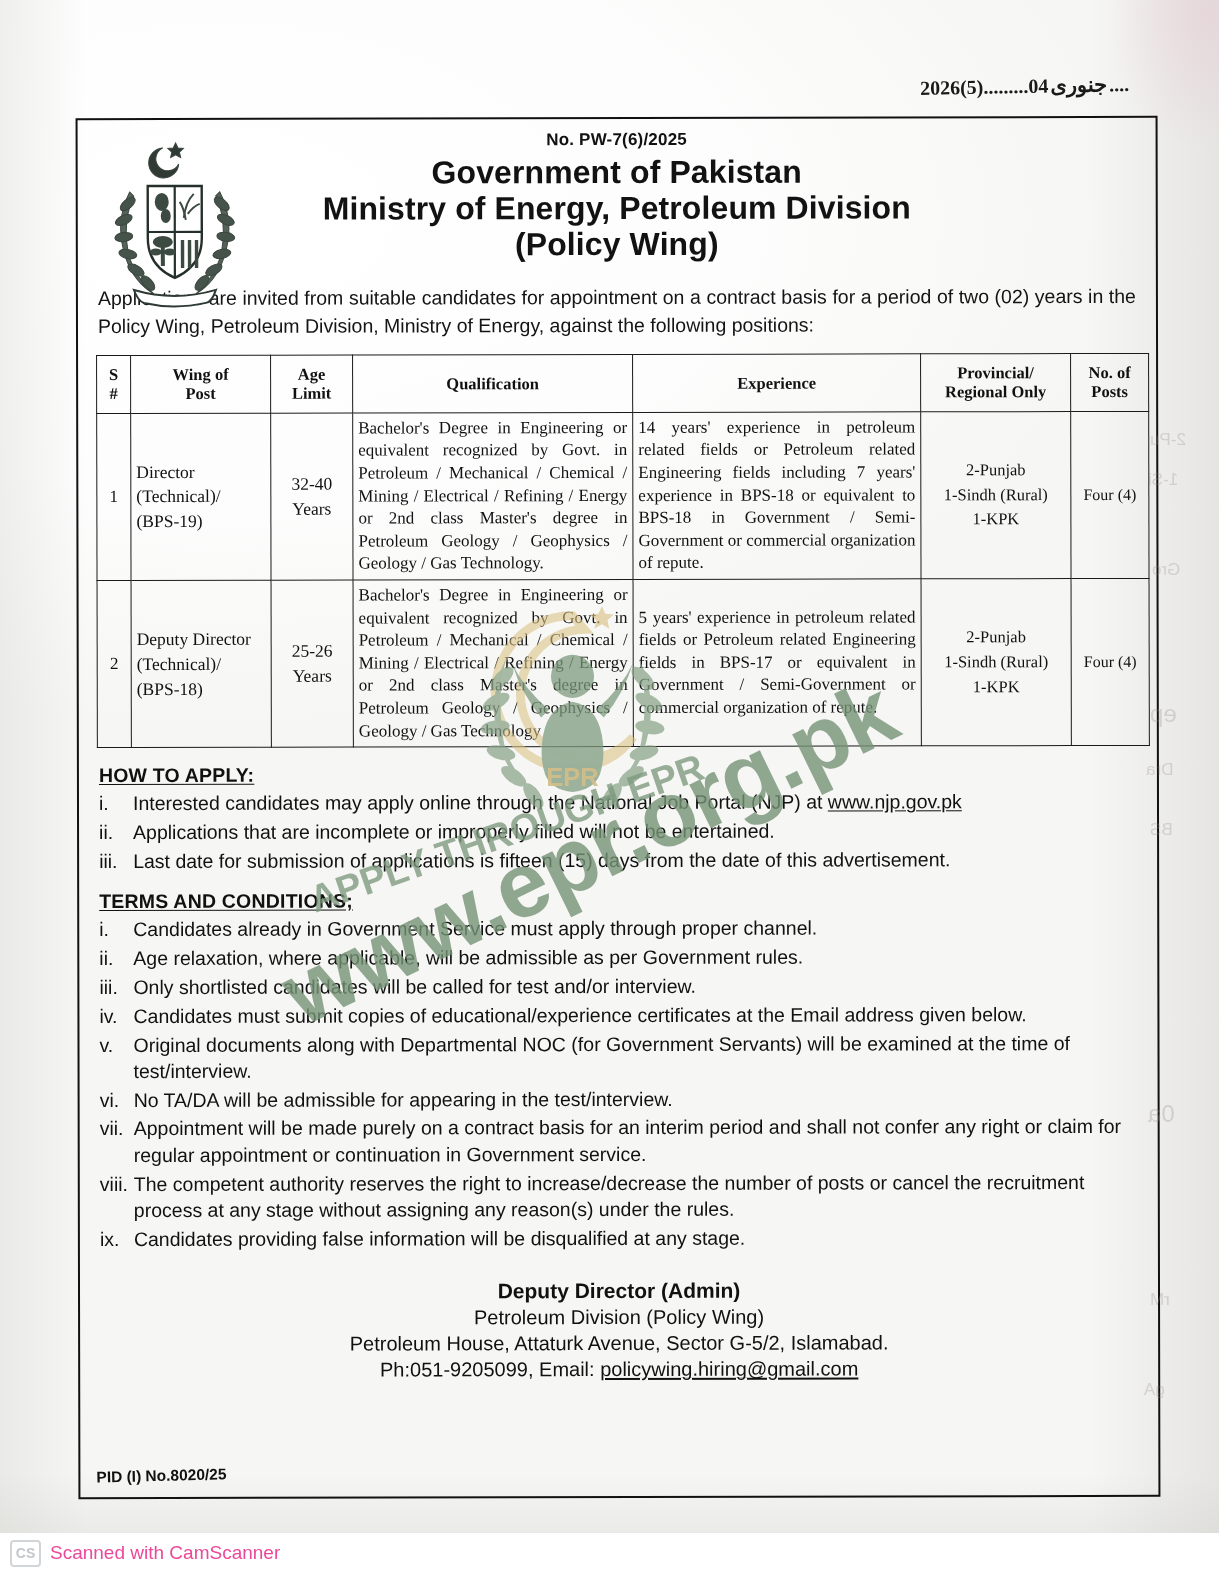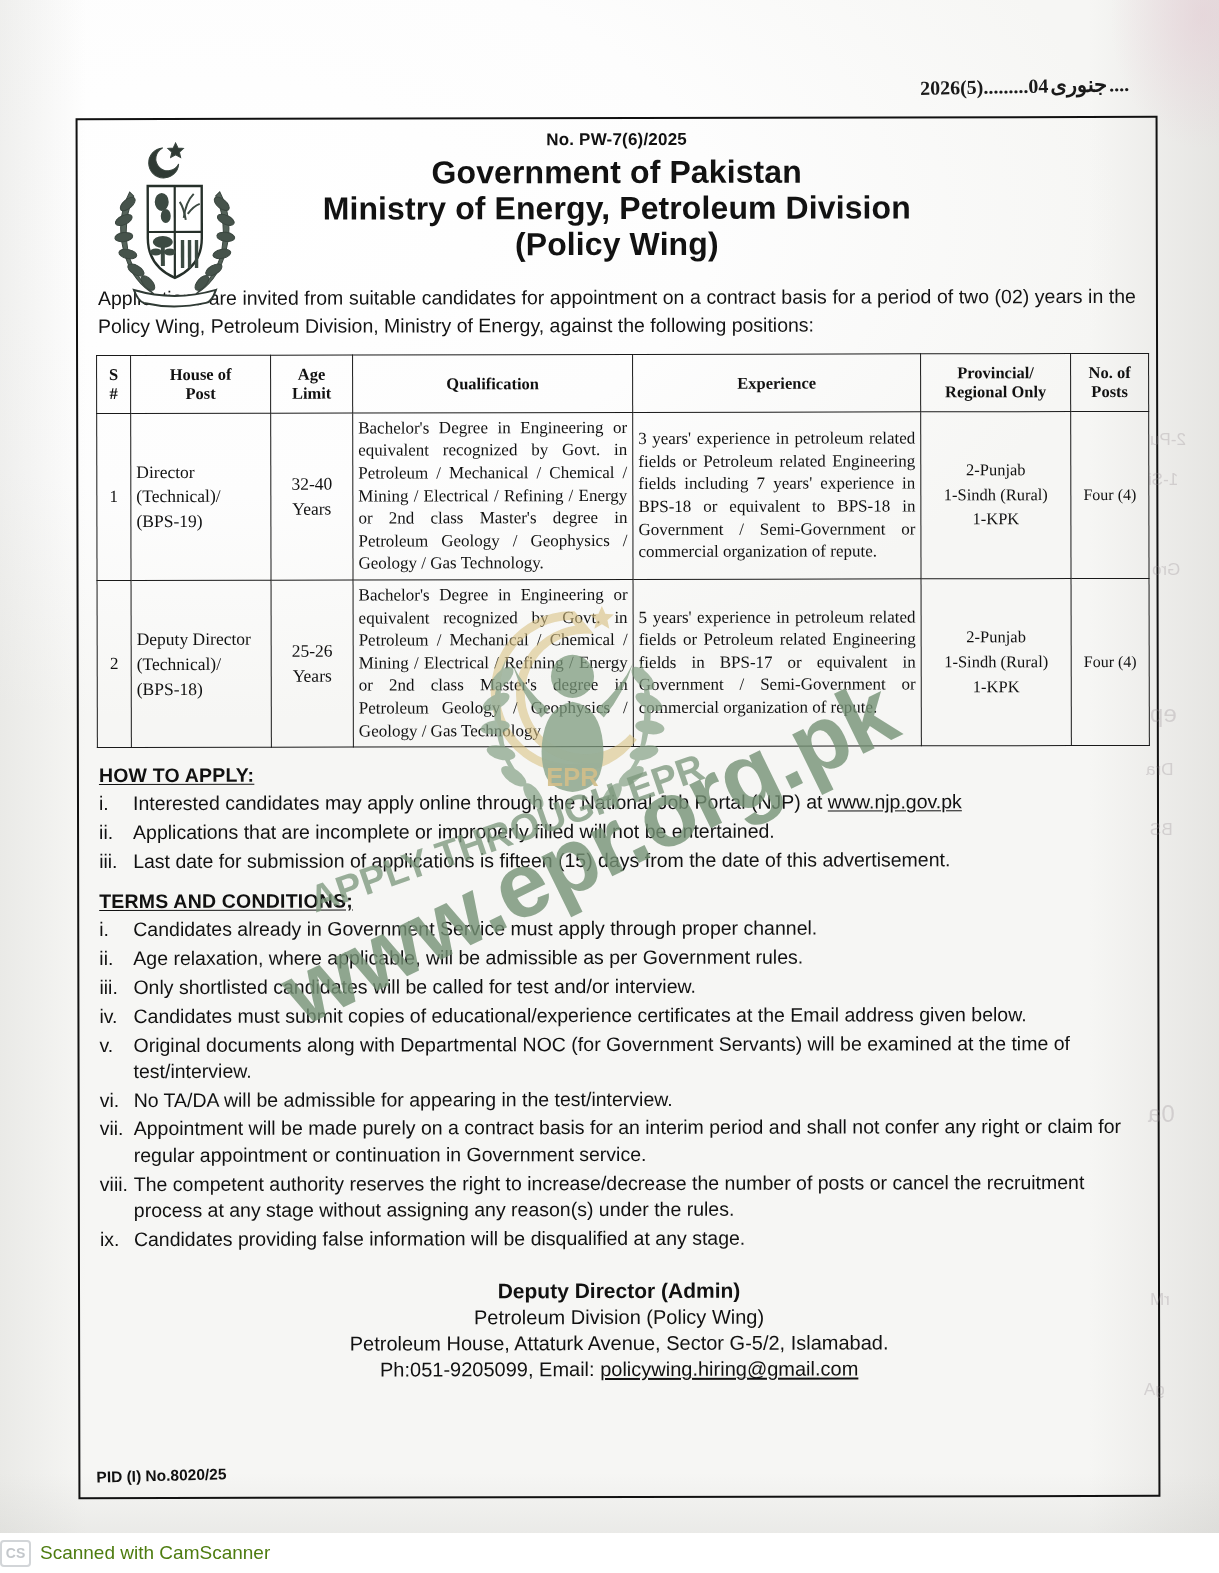--- a/index.html
+++ b/index.html
@@ -219,32 +219,33 @@
     transform: scaleX(-1);
     user-select:none;
   }
 
   
   #cam {
     position:absolute; left:0; bottom:0;
     width:100%; height:40px;
     background:#ffffff;
     display:flex; align-items:center;
+    padding-left:10px;
     box-sizing:border-box;
   }
   #cam .cs-badge {
     width:27px; height:23px;
     border:2px solid #d2d5d8; border-radius:4px;
     color:#c3c7cb; font-size:14px; font-weight:700;
     display:flex; align-items:center; justify-content:center;
     font-family:"Liberation Sans", sans-serif;
     margin-right:9px;
   }
   #cam .cs-text {
-    color:#4d7c0f; font-size:19px;
+    color:#ec4899; font-size:19px;
     font-family:"Liberation Sans", sans-serif;
   }
 </style>
 </head>
 <body>
 
 <div id="page">
 
   <div id="shadeLeft"></div>
   <div id="shadeRight"></div>
@@ -329,42 +330,42 @@
           <col class="col-exp">
           <col class="col-quota">
           <col class="col-posts">
       </colgroup>
       <thead>
         <tr>
           <th>
             <span>S</span><br><span>#</span>
           </th>
           <th>
-            <span>House of</span><br><span>Post</span>
+            <span>Wing of</span><br><span>Post</span>
           </th>
           <th>
             <span>Age</span><br><span>Limit</span>
           </th>
           <th>Qualification</th>
           <th>Experience</th>
           <th>
             <span>Provincial/</span><br><span>Regional Only</span>
           </th>
           <th>
             <span>No. of</span><br><span>Posts</span>
           </th>
         </tr>
       </thead>
       <tbody>
         <tr>
           <td class="c-sn">1</td>
           <td class="c-post">Director (Technical)/ (BPS-19)</td>
           <td class="c-age">32-40 Years</td>
           <td class="c-qual">Bachelor's Degree in Engineering or equivalent recognized by Govt. in Petroleum / Mechanical / Chemical / Mining / Electrical / Refining / Energy or 2nd class Master's degree in Petroleum Geology / Geophysics / Geology / Gas Technology.</td>
-          <td class="c-exp">3 years' experience in petroleum related fields or Petroleum related Engineering fields including 7 years' experience in BPS-18 or equivalent to BPS-18 in Government / Semi-Government or commercial organization of repute.</td>
+          <td class="c-exp">14 years' experience in petroleum related fields or Petroleum related Engineering fields including 7 years' experience in BPS-18 or equivalent to BPS-18 in Government / Semi-Government or commercial organization of repute.</td>
           <td class="c-quota">
             <span>2-Punjab</span><br>
             <span>1-Sindh (Rural)</span><br>
             <span>1-KPK</span>
           </td>
           <td class="c-posts">Four (4)</td>
         </tr>
         <tr>
           <td class="c-sn">2</td>
           <td class="c-post">Deputy Director (Technical)/ (BPS-18)</td>

